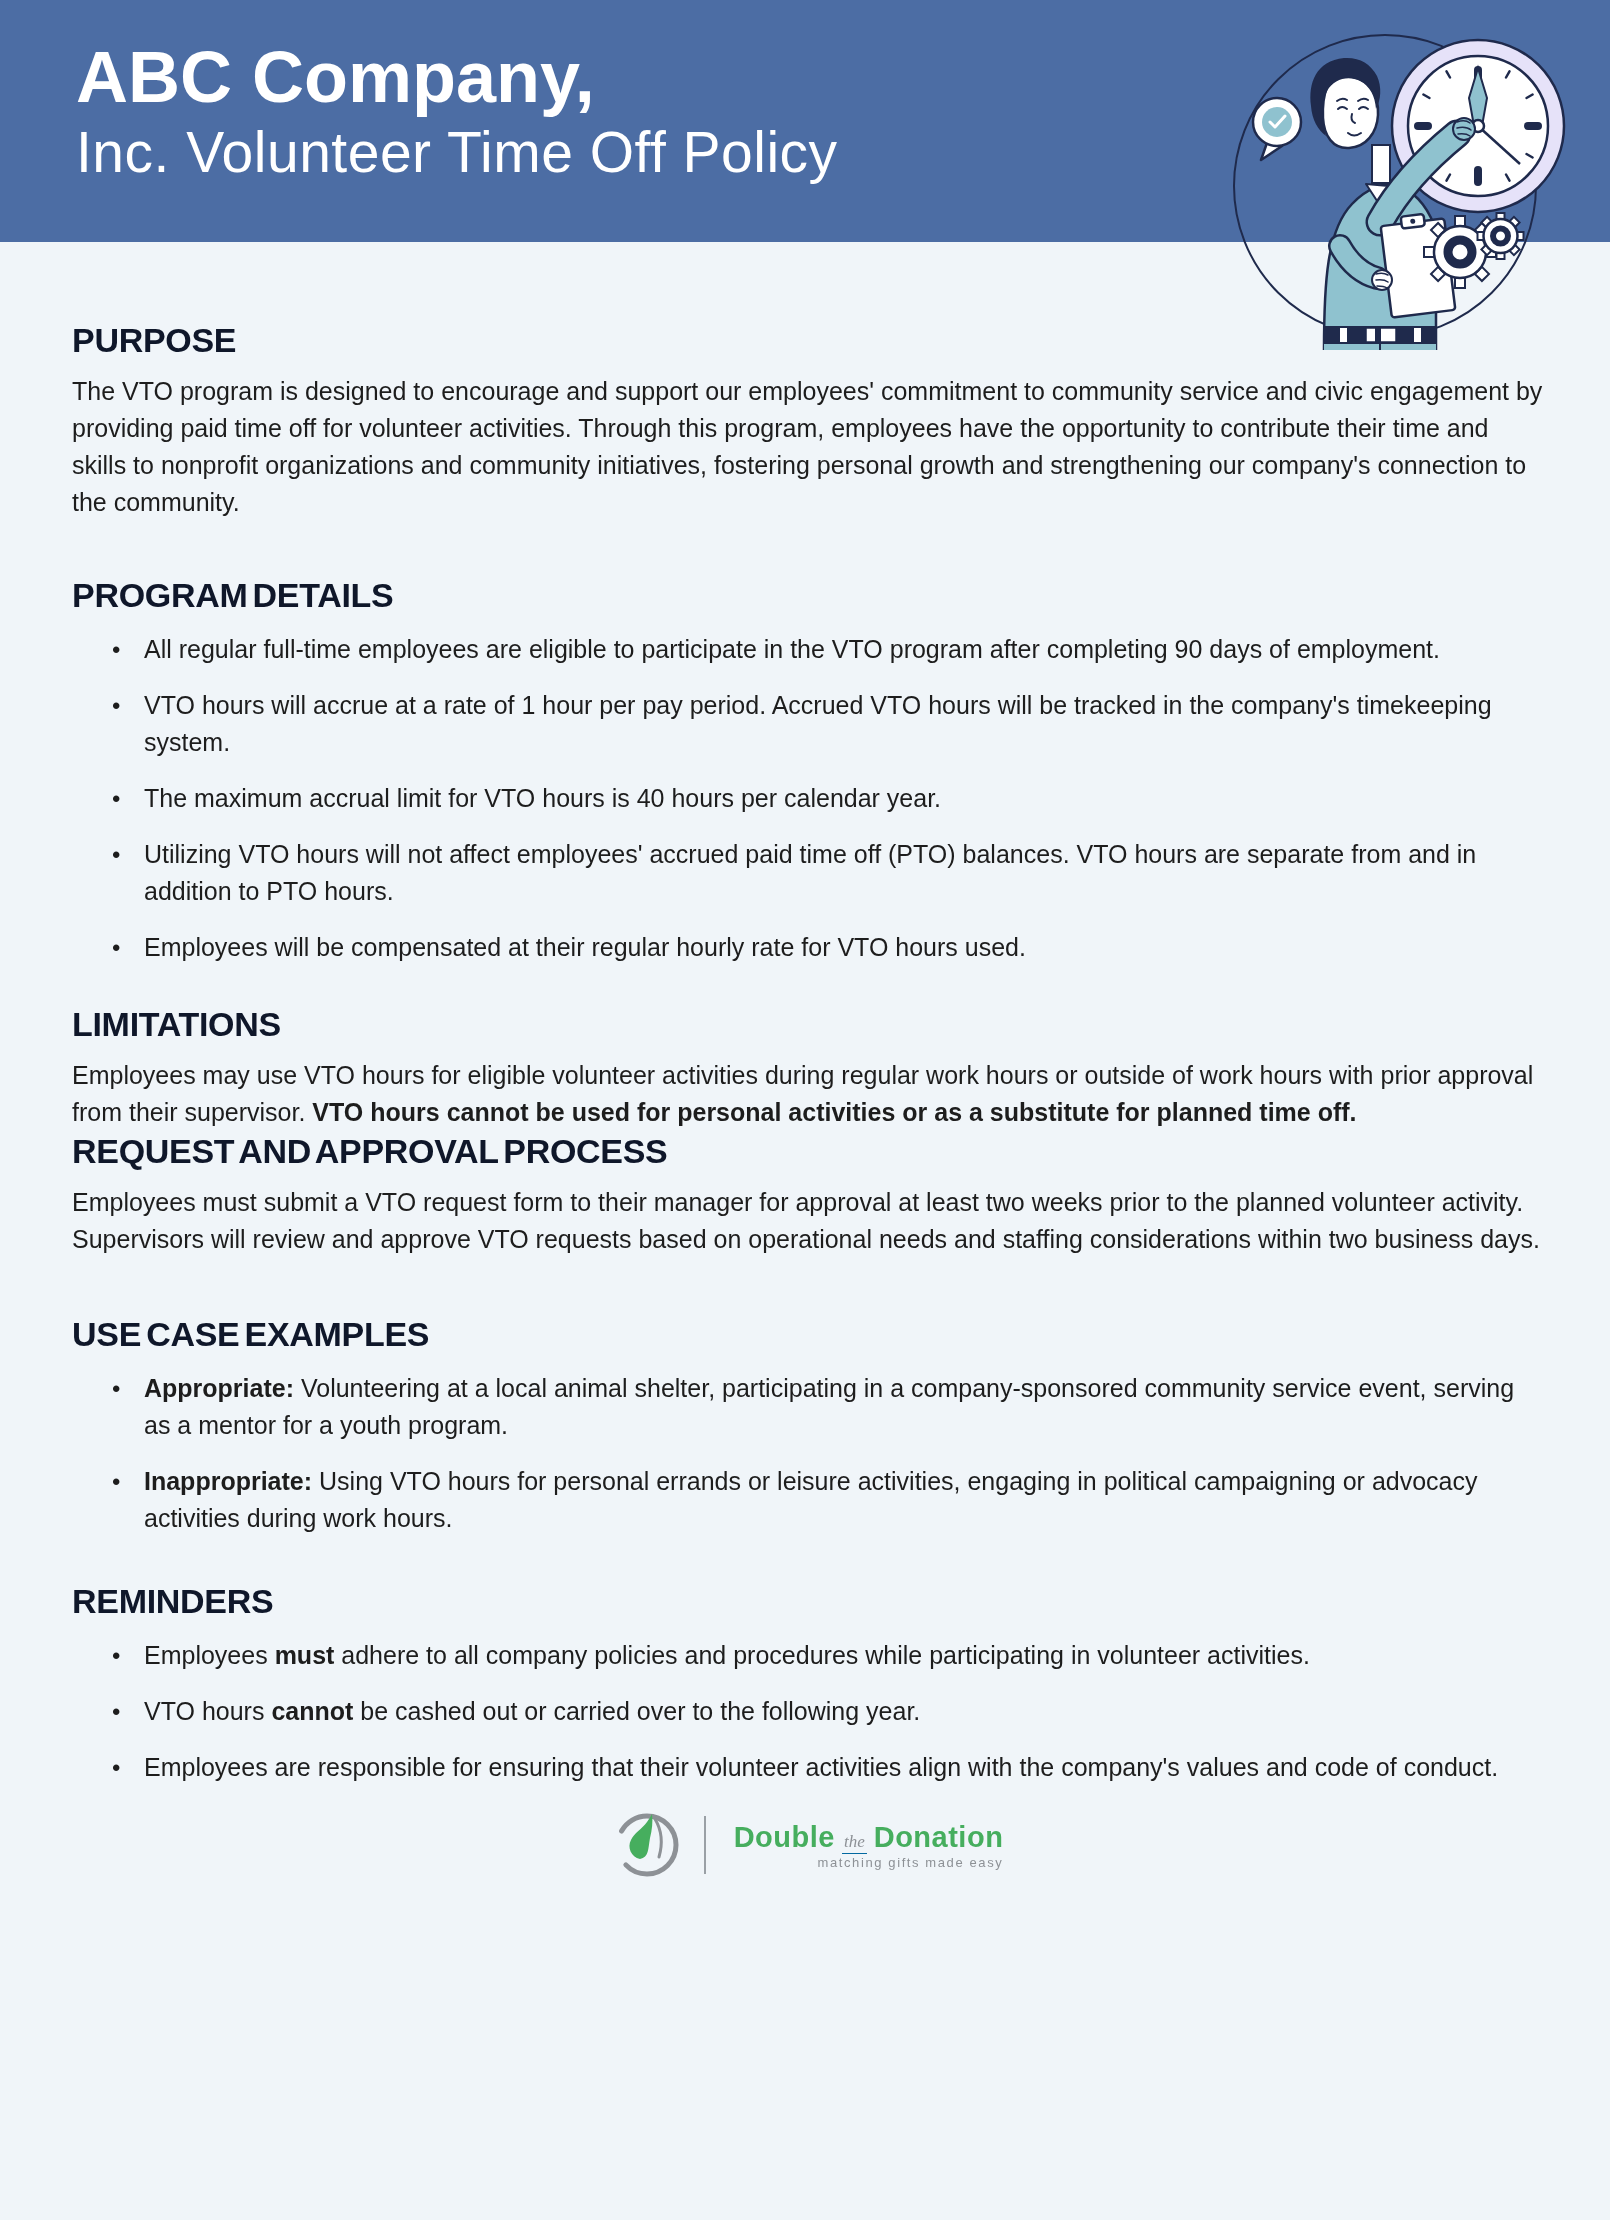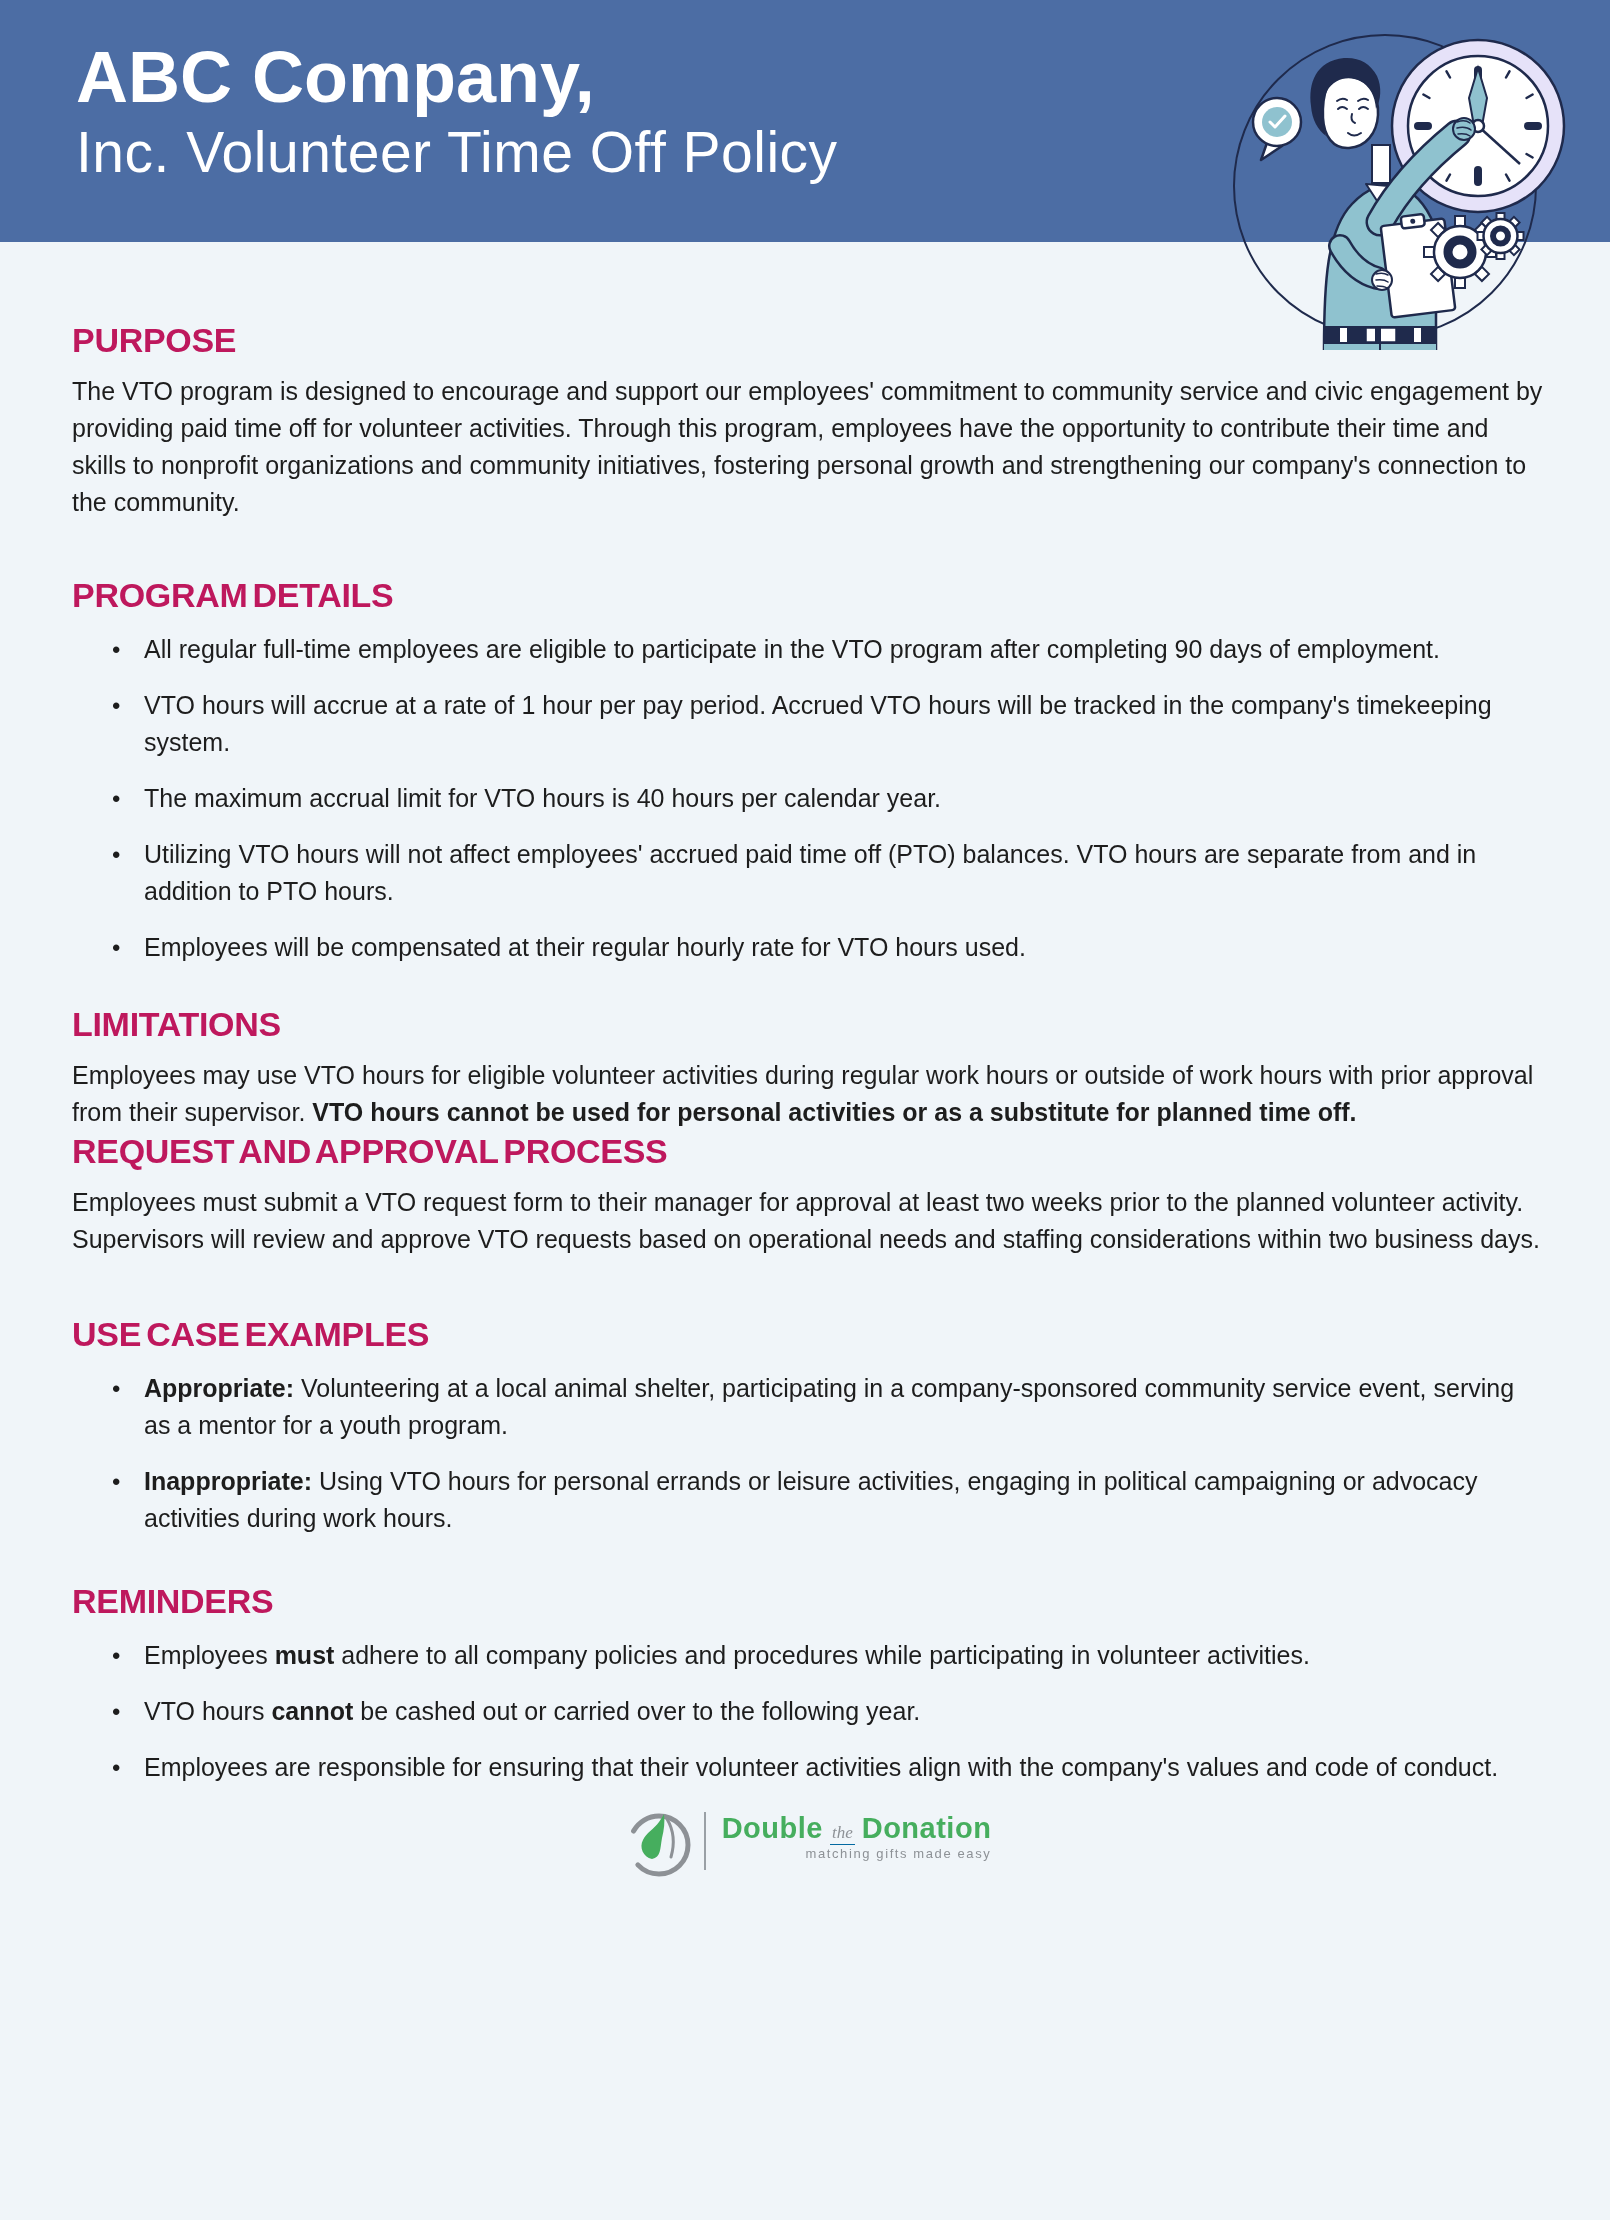--- a/index.html
+++ b/index.html
@@ -30,21 +30,21 @@
     line-height:64px; margin-top:4px;
   }
   .illustration {
     position:absolute; left:1228px; top:30px; width:340px; height:320px;
     z-index:3;
   }
 
   
   .content { padding:0 65px 0 72px; position:relative; }
   h2 {
-    color:#be185d; font-size:34px; font-weight:700;
+    color:#0f172a; font-size:34px; font-weight:700;
     letter-spacing:-0.3px; word-spacing:-4px; line-height:40px;
   }
   .sec-purpose h2   { margin-top:78px; }
   .sec-program h2   { margin-top:54px; }
   .sec-limits h2    { margin-top:38px; }
   .sec-request h2   { }
   .sec-usecase h2   { margin-top:56px; }
   .sec-reminders h2 { margin-top:44px; }
   .content p {
     font-size:25px; line-height:37px; margin-top:13px; max-width:1480px;
@@ -59,21 +59,21 @@
   .content li::before {
     content:"\2022";
     position:absolute; left:2px; top:0;
     font-size:24px; color:#1d1d1d;
   }
   b, strong { font-weight:700; }
 
   
   .footer {
     margin-top:26px;
-    display:flex; justify-content:center; gap:0;
+    display:flex; justify-content:center; align-items:center; gap:12px;
   }
   .logo-mark { flex:0 0 auto; }
   .logo-divider {
     width:2px; height:58px; background:#9aa0a6; margin:0 16px 0 12px;
   }
   .logo-textblock { display:flex; flex-direction:column; align-items:flex-end; }
   .brand-row { display:flex; align-items:baseline; }
   .brand-green {
     color:#46ae5e; font-size:29px; font-weight:700; letter-spacing:0.5px;
   }

